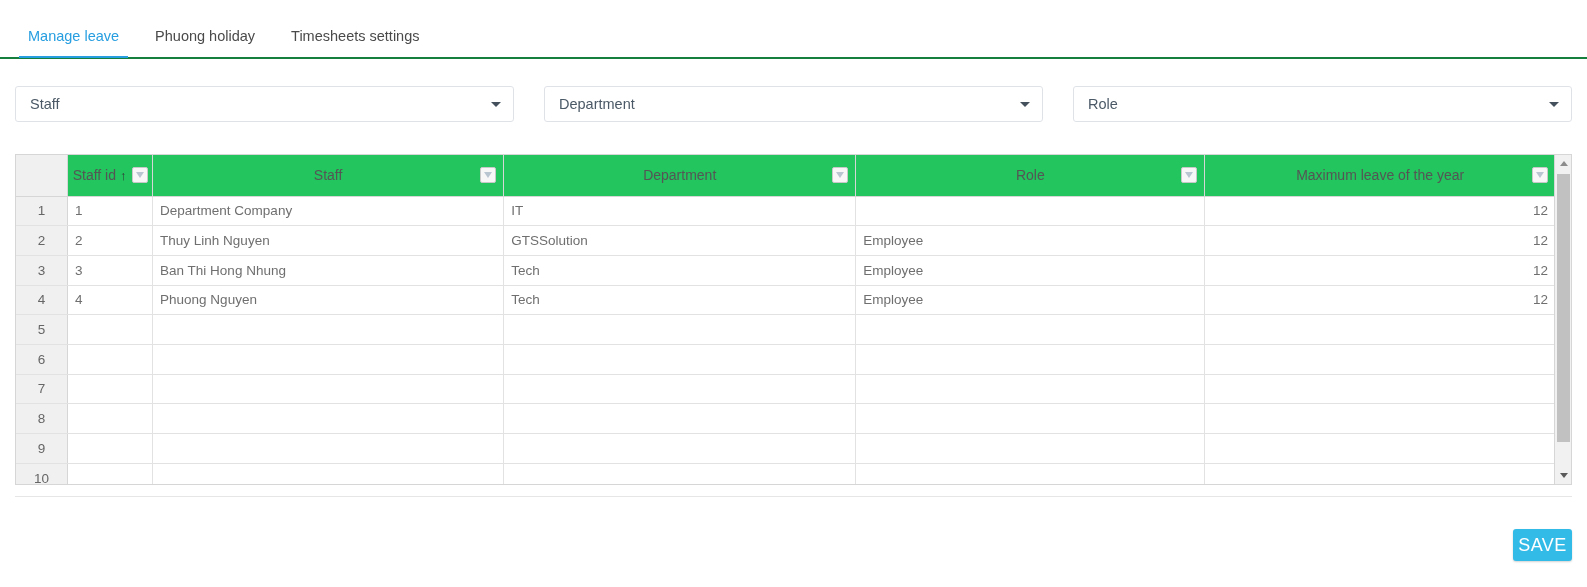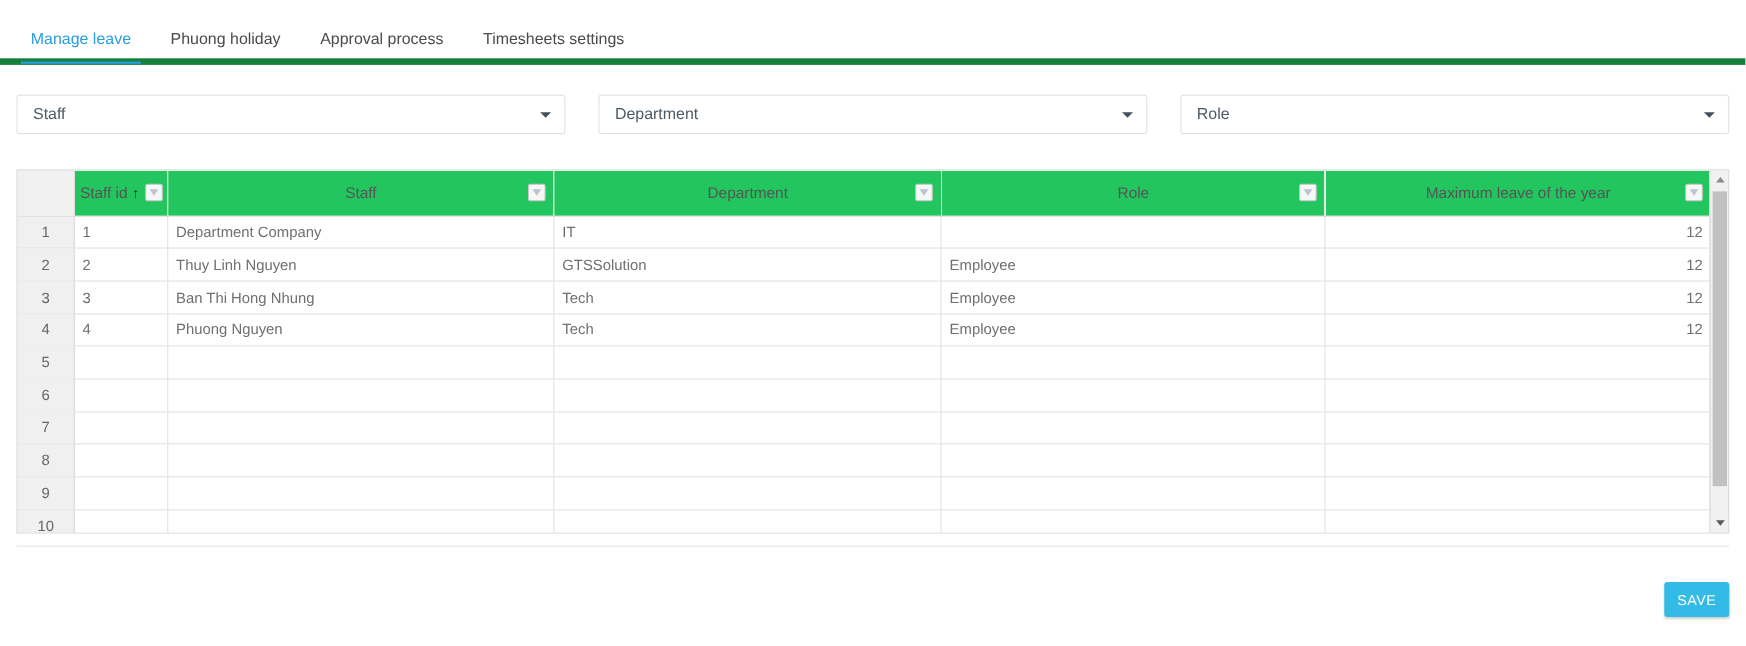--- a/index.html
+++ b/index.html
@@ -19,21 +19,21 @@
     background: #fff;
     overflow: hidden;
   }
 
   
   .tabbar {
     position: absolute;
     top: 14px; left: 0;
     width: 1587px;
     height: 45px;
-    border-bottom: 6px solid #15803d;
+    border-bottom: 2px solid #15803d;
     display: flex;
     align-items: flex-start;
     padding-left: 19px;
   }
   .tab {
     position: relative;
     height: 44px;
     line-height: 32px;
     padding: 0 9px;
     margin-right: 18px;
@@ -243,36 +243,35 @@
     position: absolute;
     right: 15px;
     top: 529px;
     height: 32px;
     min-width: 59px;
     padding: 0 4px;
     background: #33bbe8;
     color: #ffffff;
     border: none;
     border-radius: 3px;
-    font-size: 13px;
+    font-size: 18px;
     font-family: inherit;
     letter-spacing: 0.4px;
     cursor: pointer;
     box-shadow: 0 1px 2px rgba(0,0,0,0.18);
   }
 </style>
 </head>
 <body>
 
 <div class="page">
 
   <div class="tabbar">
     <button class="tab active"><span>Manage leave</span></button>
     <button class="tab"><span>Phuong holiday</span></button>
-    <button class="tab"><span>Approval process</span></button>
     <button class="tab"><span>Timesheets settings</span></button>
   </div>
 
   <div class="filters">
     <div class="select">
       <span>Staff</span>
       <span class="caret"></span>
     </div>
     <div class="select">
       <span>Department</span>

